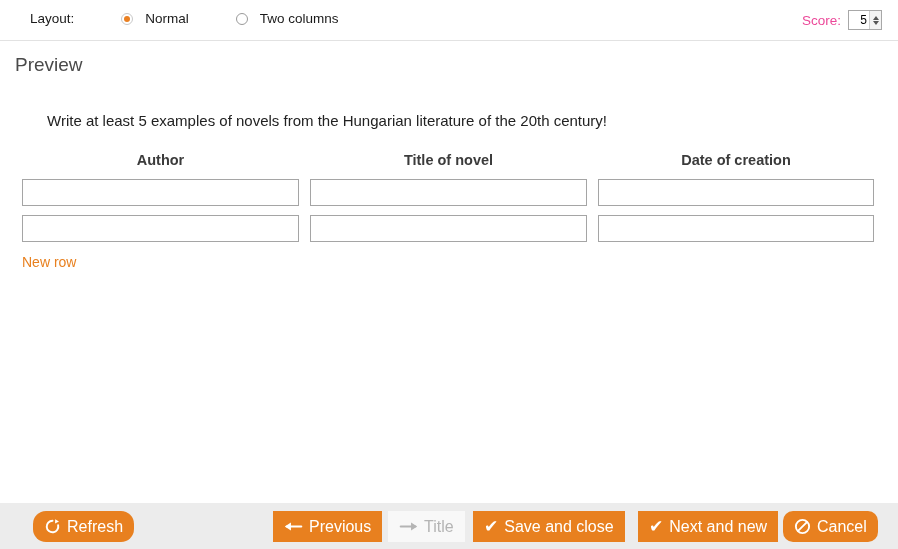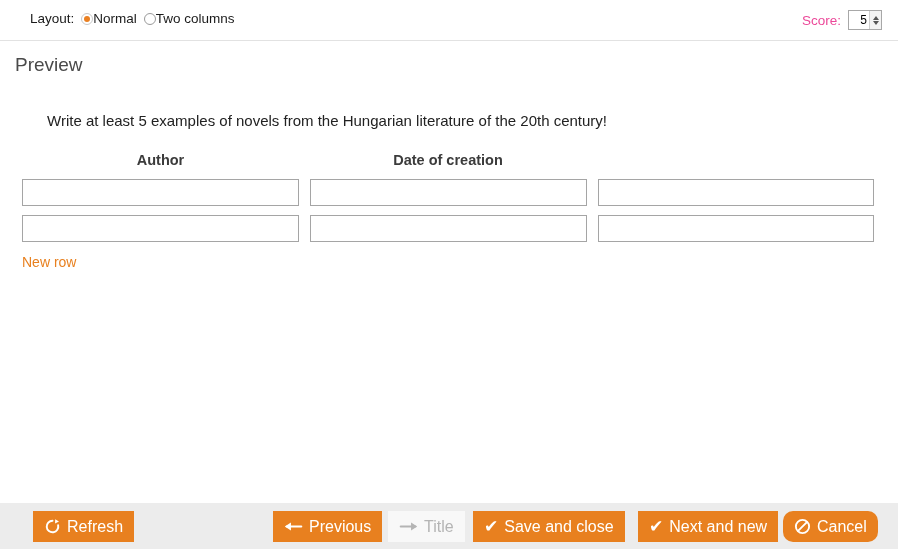--- a/index.html
+++ b/index.html
@@ -26,20 +26,21 @@
     border-bottom: 1px solid #e2e2e2;
     box-sizing: border-box;
   }
   #layout-group {
     position: absolute;
     left: 30px;
     top: 11px;
     display: flex;
     align-items: center;
     white-space: nowrap;
+    gap: 40px;
   }
   #layout-group .lbl {
     font-size: 13.5px;
     color: #1a1a1a;
   }
   .radio-option {
     display: inline-flex;
     align-items: center;
     margin-left: 7px;
   }
@@ -59,21 +60,21 @@
   }
   .radio-dot.checked::after {
     content: "";
     position: absolute;
     left: 2px; top: 2px;
     width: 6px; height: 6px;
     border-radius: 50%;
     background: #ea8022;
   }
   .radio-option .rlabel {
-    margin-left: 0;
+    margin-left: 12px;
     font-size: 13.5px;
     color: #1a1a1a;
   }
 
   #score-group {
     position: absolute;
     right: 16px;
     top: 10px;
     display: flex;
     align-items: center;
@@ -220,21 +221,21 @@
     display: inline-flex;
     align-items: center;
     margin-right: 6px;
     flex: none;
   }
   .btn.disabled {
     background: #f8f8f8;
     color: #b4b4b4;
     cursor: default;
   }
-  #btn-refresh  { left: 33px;  }
+  #btn-refresh  { left: 33px; border-radius: 13px;  }
   #btn-previous { left: 273px; }
   #btn-next     { left: 388px; }
   #btn-save-close { left: 473px; }
   #btn-save-new   { left: 638px; }
   #btn-cancel     { left: 783px; border-radius: 10px; }
   .check-glyph { font-size: 17px; line-height: 1; }
 </style>
 </head>
 <body>
 
@@ -268,20 +269,21 @@
 </div>
 
 <h1 id="preview-title">Preview</h1>
 
 <div id="question-text">Write at least 5 examples of novels from the Hungarian literature of the 20th century!</div>
 
 <div id="grid">
 
   <div class="grid-head">
     <div class="col col-1">Author</div>
+    <div class="col col-2">Title of novel</div>
     <div class="col col-3">Date of creation</div>
   </div>
 
   <div class="grid-row">
     <div class="col-1">
       <input class="cell-input" type="text" value="" style="">
     </div>
     <div class="col-2">
       <input class="cell-input" type="text" value="" style="">
     </div>

